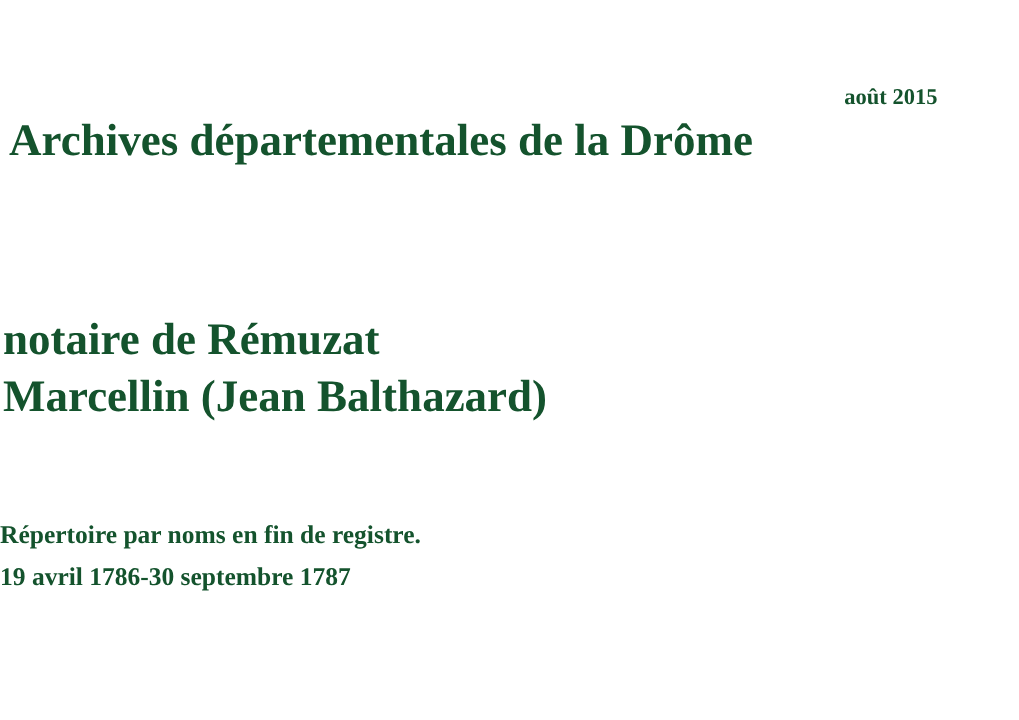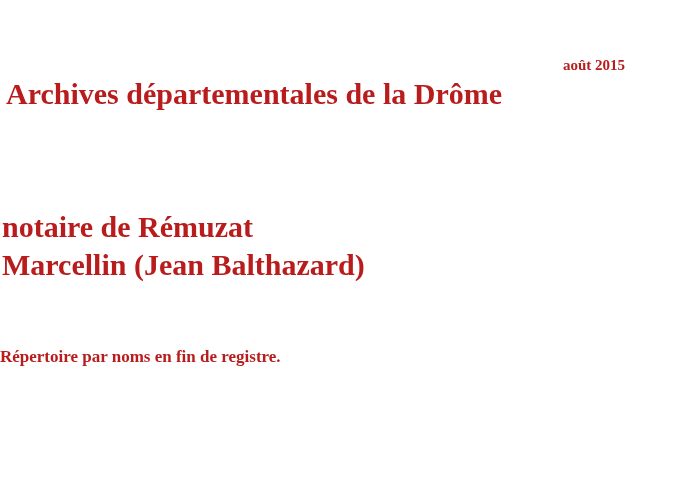--- a/index.html
+++ b/index.html
@@ -10,21 +10,21 @@
     width: 679px;
     height: 480px;
     overflow: hidden;
     font-family: "Liberation Serif", "DejaVu Serif", serif;
   }
   .page {
     position: relative;
     width: 679px;
     height: 480px;
     background: #ffffff;
-    color: #b91c1c;
+    color: #14532d;
   }
   .line {
     position: absolute;
     left: 0;
     right: 0;
     text-align: left;
     font-weight: bold;
     white-space: nowrap;
   }
   .date-stamp {
@@ -82,14 +82,15 @@
 
 
   <div class="line name-block">
     <div>notaire de Rémuzat</div>
     <div>Marcellin (Jean Balthazard)</div>
   </div>
 
 
   <div class="line note">Répertoire par noms en fin de registre.</div>
 
+  <div class="line period">19 avril 1786-30 septembre 1787</div>
 
 </div>
 
 </body></html>

